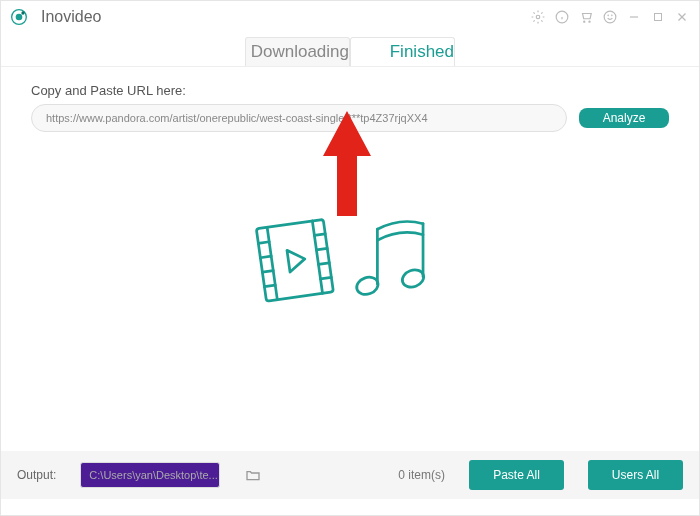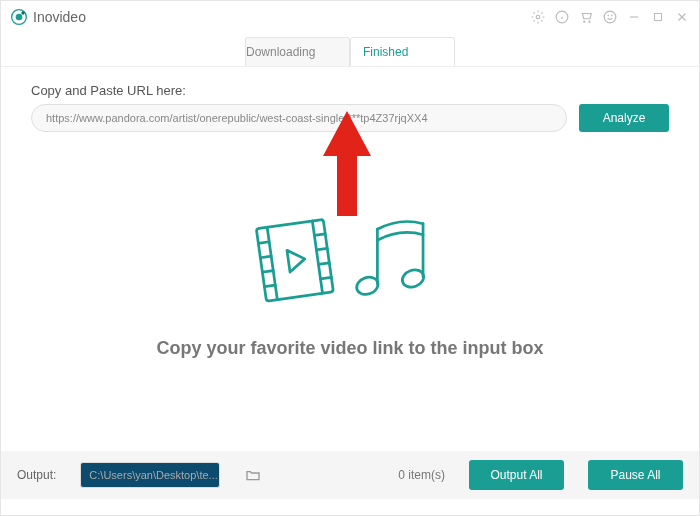--- a/index.html
+++ b/index.html
@@ -18,22 +18,22 @@
     height: 32px;
     display: flex;
     align-items: center;
     padding: 0 10px;
     background: #fff;
     justify-content: space-between;
   }
   .brand {
     display: flex;
     align-items: center;
-    gap: 6px;
-    font-size: 14px;
+    gap: 14px;
+    font-size: 16px;
     color: #666;
   }
   .brand-logo {
     width: 16px; height: 16px;
   }
   .title-icons {
     display: flex;
     align-items: center;
     gap: 10px;
     color: #bbb;
@@ -48,22 +48,22 @@
     height: 34px;
     border-bottom: 1px solid #eee;
     display: flex;
     align-items: stretch;
     justify-content: center;
   }
   .tab {
     width: 105px;
     display: flex;
     align-items: center;
-    justify-content: flex-start;
-    font-size: 12px;
+    justify-content: flex-end;
+    font-size: 17px;
     color: #888;
     border: 1px solid #e5e5e5;
     border-bottom: none;
     background: #f7f7f7;
     margin-top: 4px;
     cursor: pointer;
     border-radius: 3px 3px 0 0;
   }
   .tab.active {
     background: #fff;
@@ -92,25 +92,25 @@
     border: 1px solid #e0e0e0;
     border-radius: 14px;
     padding: 0 14px;
     font-size: 11px;
     color: #888;
     background: #f8f8f8;
     outline: none;
   }
   .analyze-btn {
     width: 90px;
-    height: 28px;
+    height: 20px;
     background: #1a9e93;
     color: #fff;
     border: none;
-    border-radius: 3px;
+    border-radius: 8px;
     font-size: 12px;
     cursor: pointer;
   }
   
   .center {
     display: flex;
     flex-direction: column;
     align-items: center;
     margin-top: 68px;
   }
@@ -147,21 +147,21 @@
     gap: 24px;
   }
   .output-label {
     color: #666;
   }
   .output-select {
     width: 140px;
     height: 26px;
     border: 1px solid #ddd;
     border-radius: 3px;
-    background: #0c4a6e;
+    background: #4c1d95;
     color: #aaa;
     font-size: 11px;
     padding: 0 8px;
     display: flex;
     align-items: center;
     justify-content: space-between;
     cursor: pointer;
   }
   .folder-icon {
     width: 18px; height: 16px;
@@ -285,31 +285,30 @@
 
     <g>
       <path d="M145 18 L145 78"></path>
       <path d="M195 12 L195 70"></path>
       <path d="M145 18 Q170 5 195 12"></path>
       <path d="M145 30 Q170 17 195 24"></path>
       <ellipse cx="134" cy="80" rx="12" ry="9" transform="rotate(-20 134 80)"></ellipse>
       <ellipse cx="184" cy="72" rx="12" ry="9" transform="rotate(-20 184 72)"></ellipse>
     </g>
   </svg>
-  <div class="center-text">Copy your favorite video link to the input box</div>
 </div>
 
 <div class="bottombar">
   <span class="output-label">Output:</span>
   <div class="output-select">
     <span>C:\Users\yan\Desktop\te...</span>
     <svg width="10" height="10" viewBox="0 0 24 24" fill="#999">
         <polygon points="6,9 18,9 12,16"></polygon>
       </svg>
   </div>
   <svg class="folder-icon" viewBox="0 0 24 24" fill="none" stroke="#999" stroke-width="2">
     <path d="M3 7h5l2 2h11v10H3z"></path>
   </svg>
   <div class="spacer"></div>
   <span class="items-count">0 item(s)</span>
-  <button class="bottom-btn">Output All</button>
-  <button class="bottom-btn">Pause All</button>
+  <button class="bottom-btn">Paste All</button>
+  <button class="bottom-btn">Users All</button>
 </div>
 
 </body></html>

